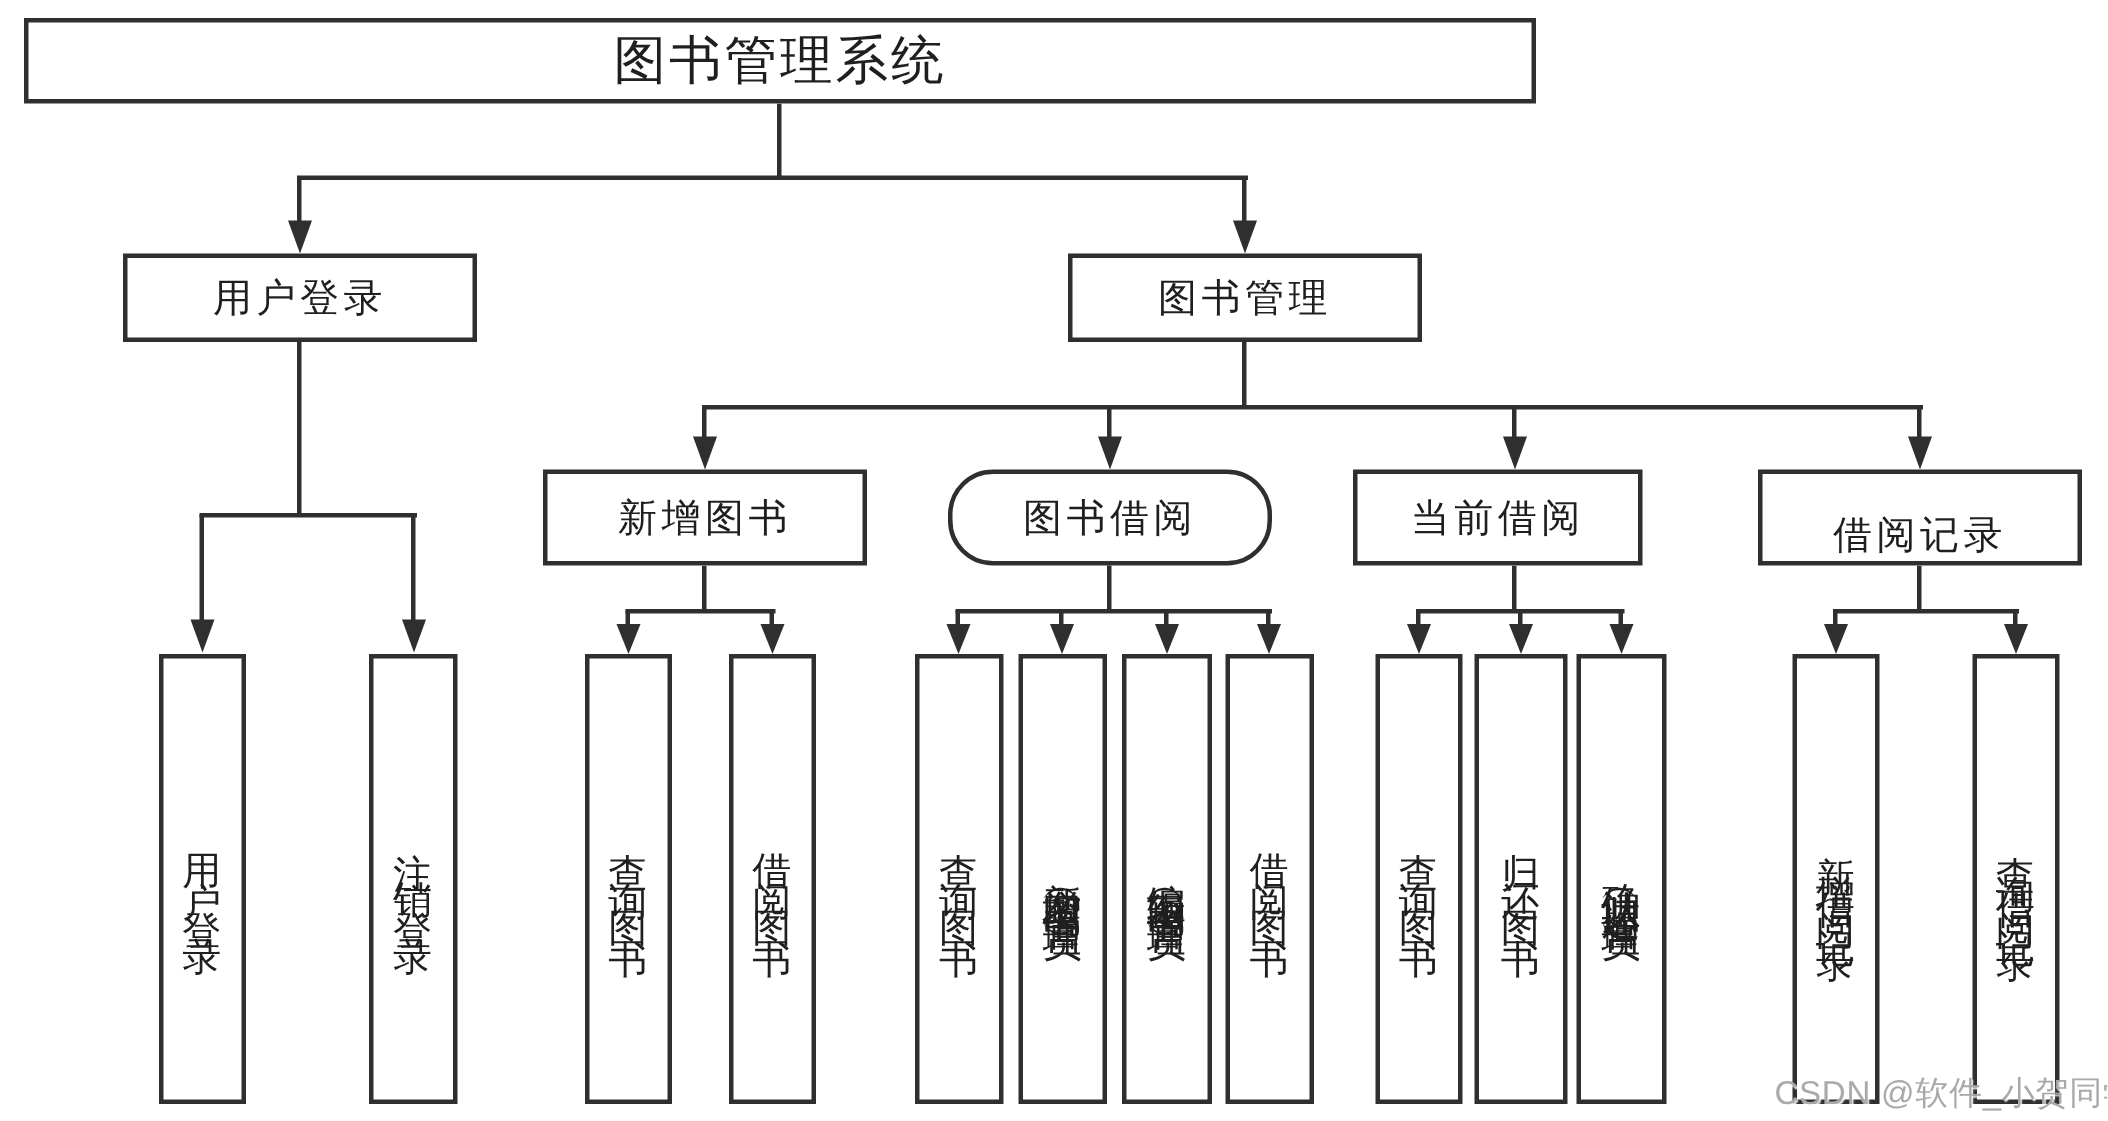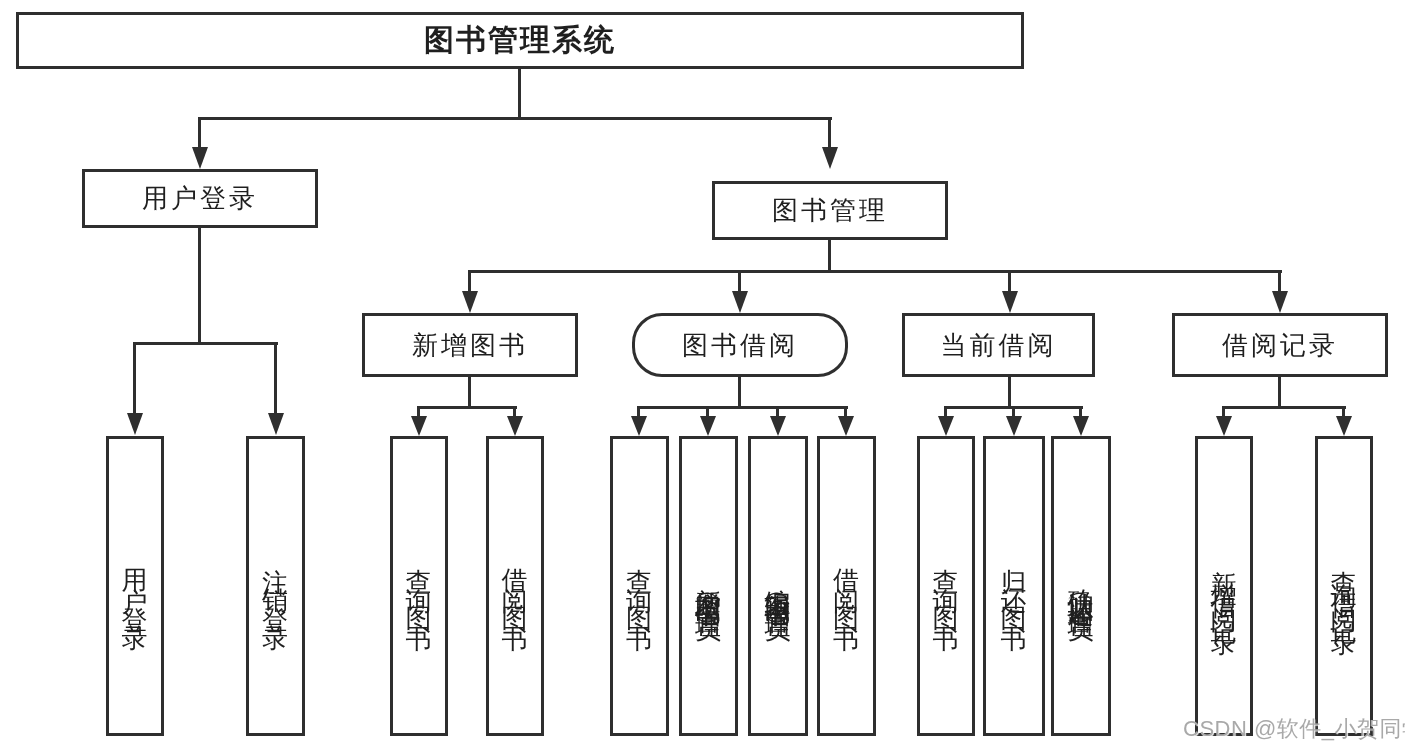--- a/index.html
+++ b/index.html
@@ -26,21 +26,21 @@
     justify-content: center;
     color: #1f1f1f;
     z-index: 2;
   }
   .h-box span {
     font-size: 26px;
     letter-spacing: 3px;
     white-space: nowrap;
     color: #1f1f1f;
   }
-  .root-box span { font-size: 30px; letter-spacing: 2px; font-weight: bold; }
+  .root-box span { font-size: 35px; letter-spacing: 2px; }
   
   .v-box span {
     writing-mode: vertical-rl;
     text-orientation: mixed;
     font-size: 26px;
     line-height: 1;
     color: #1f1f1f;
   }
   .ls-wide  span { letter-spacing: 19px; }  
   .ls-mid   span { letter-spacing: 12px; }  
@@ -88,21 +88,21 @@
   <div class="vline" style="left:518px; top:69px; height:50px;"></div>
   <div class="hline" style="left:198px; top:117px; width:634px;"></div>
   <div class="vline" style="left:198px; top:118px; height:31px;"></div>
   <div class="arrow" style="left:192px; top:147px;"></div>
   <div class="vline" style="left:828px; top:118px; height:31px;"></div>
   <div class="arrow" style="left:822px; top:147px;"></div>
 
   <div class="box h-box" style="left:82px; top:169px; width:236px; height:59px;">
     <span>用户登录</span>
   </div>
-  <div class="box h-box" style="left:712px; top:181px; width:236px; height:59px;">
+  <div class="box h-box" style="left:712px; top:169px; width:236px; height:59px;">
     <span>图书管理</span>
   </div>
 
   <div class="vline" style="left:828px; top:228px; height:44px;"></div>
   <div class="hline" style="left:468px; top:270px; width:814px;"></div>
   <div class="vline" style="left:468px; top:271px; height:22px;"></div>
   <div class="arrow" style="left:462px; top:291px;"></div>
   <div class="vline" style="left:738px; top:271px; height:22px;"></div>
   <div class="arrow" style="left:732px; top:291px;"></div>
   <div class="vline" style="left:1008px; top:271px; height:22px;"></div>
@@ -112,21 +112,21 @@
 
   <div class="box h-box" style="left:362px; top:313px; width:216px; height:64px;">
     <span>新增图书</span>
   </div>
   <div class="box h-box" style="left:632px; top:313px; width:216px; height:64px;border-radius:30px;">
     <span>图书借阅</span>
   </div>
   <div class="box h-box" style="left:902px; top:313px; width:193px; height:64px;">
     <span>当前借阅</span>
   </div>
-  <div class="box h-box" style="left:1172px; top:313px; width:216px; height:64px;">
+  <div class="box h-box" style="left:1172px; top:313px; width:216px; height:64px;align-items:flex-end;">
     <span>借阅记录</span>
   </div>
 
   <div class="vline" style="left:198px; top:228px; height:116px;"></div>
   <div class="hline" style="left:133px; top:342px; width:145px;"></div>
   <div class="vline" style="left:133px; top:343px; height:72px;"></div>
   <div class="arrow" style="left:127px; top:413px;"></div>
   <div class="vline" style="left:274px; top:343px; height:72px;"></div>
   <div class="arrow" style="left:268px; top:413px;"></div>
 

